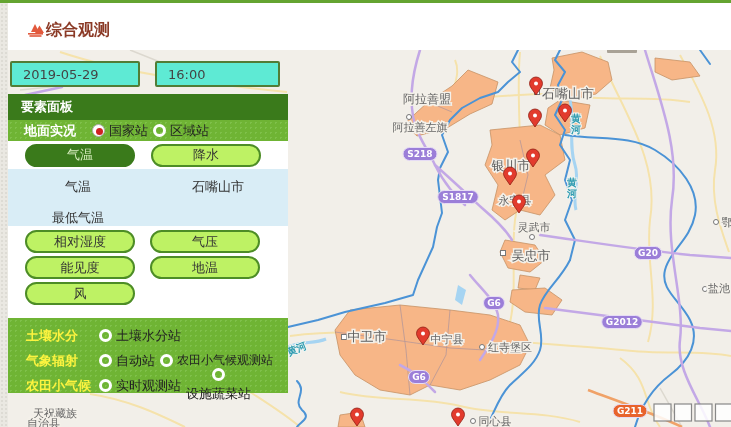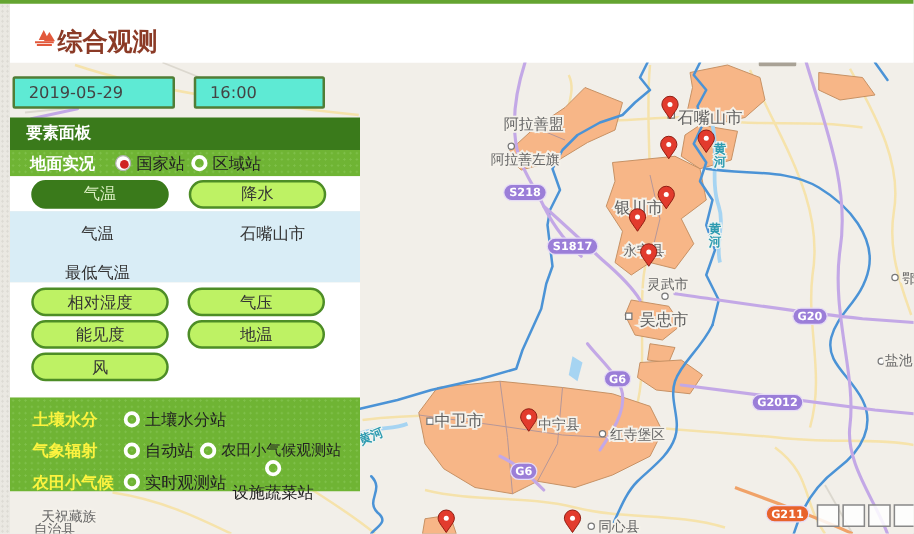--- a/index.html
+++ b/index.html
@@ -4,27 +4,27 @@
 <style>
   html,body{margin:0;padding:0;background:#d7d5cf;}
   *{box-sizing:border-box;}
   .stage{position:relative;width:731px;height:427px;background:#fff;overflow:hidden;
          font-family:"DejaVu Sans","Liberation Sans",sans-serif;}
   
   .topline{position:absolute;left:0;top:0;width:731px;height:3px;background:#64a431;z-index:6;}
   .leftstrip{position:absolute;left:0;top:3px;width:8px;height:424px;background:#eae8e2;z-index:5;
      background-image:radial-gradient(#dddbd4 1px,transparent 1px);background-size:4px 4px;}
   .headband{position:absolute;left:8px;top:3px;width:723px;height:47px;background:#fff;z-index:2;}
-  .apptitle{position:absolute;left:46px;top:20px;font-size:20px;font-weight:bold;color:#8b3a26;z-index:3;}
+  .apptitle{position:absolute;left:46px;top:20px;font-size:16px;font-weight:bold;color:#8b3a26;z-index:3;}
   .applogo{position:absolute;left:26px;top:21px;width:19px;height:17px;z-index:3;}
   
   .inp{position:absolute;height:26px;background:#5eead4;border:2px solid #517d36;border-radius:2px;
        font-size:13px;color:#444;padding:0 0 0 11px;z-index:4;font-family:inherit;}
   #dateInp{left:10px;top:61px;width:130px;}
-  #timeInp{left:155px;top:61px;width:105px;}
+  #timeInp{left:155px;top:61px;width:125px;}
   
   .panel{position:absolute;left:8px;top:94px;width:280px;height:296px;z-index:4;font-size:13px;}
   .p-head{height:26px;background:#3a7a1b;color:#fff;font-weight:bold;line-height:26px;padding-left:13px;}
   .greenbg{background-color:#6fb434;background-image:radial-gradient(#7fc04a 1px,transparent 1px);background-size:5px 5px;}
   .p-ground{height:21px;display:flex;align-items:center;padding-left:16px;gap:6px;}
   .p-ground .glabel{color:#fff;font-weight:bold;margin-right:10px;}
   .p-tabs{height:28px;background:#fff;display:flex;align-items:center;padding-left:17px;gap:16px;}
   .pill{width:110px;height:23px;border:2px solid #4d8d26;border-radius:12px;background:#bef264;color:#333;
         display:flex;align-items:center;justify-content:center;font-size:13px;cursor:pointer;}
   .pill.sel{background:#3a7a1b;border-color:#3a7a1b;color:#d9eec0;}

